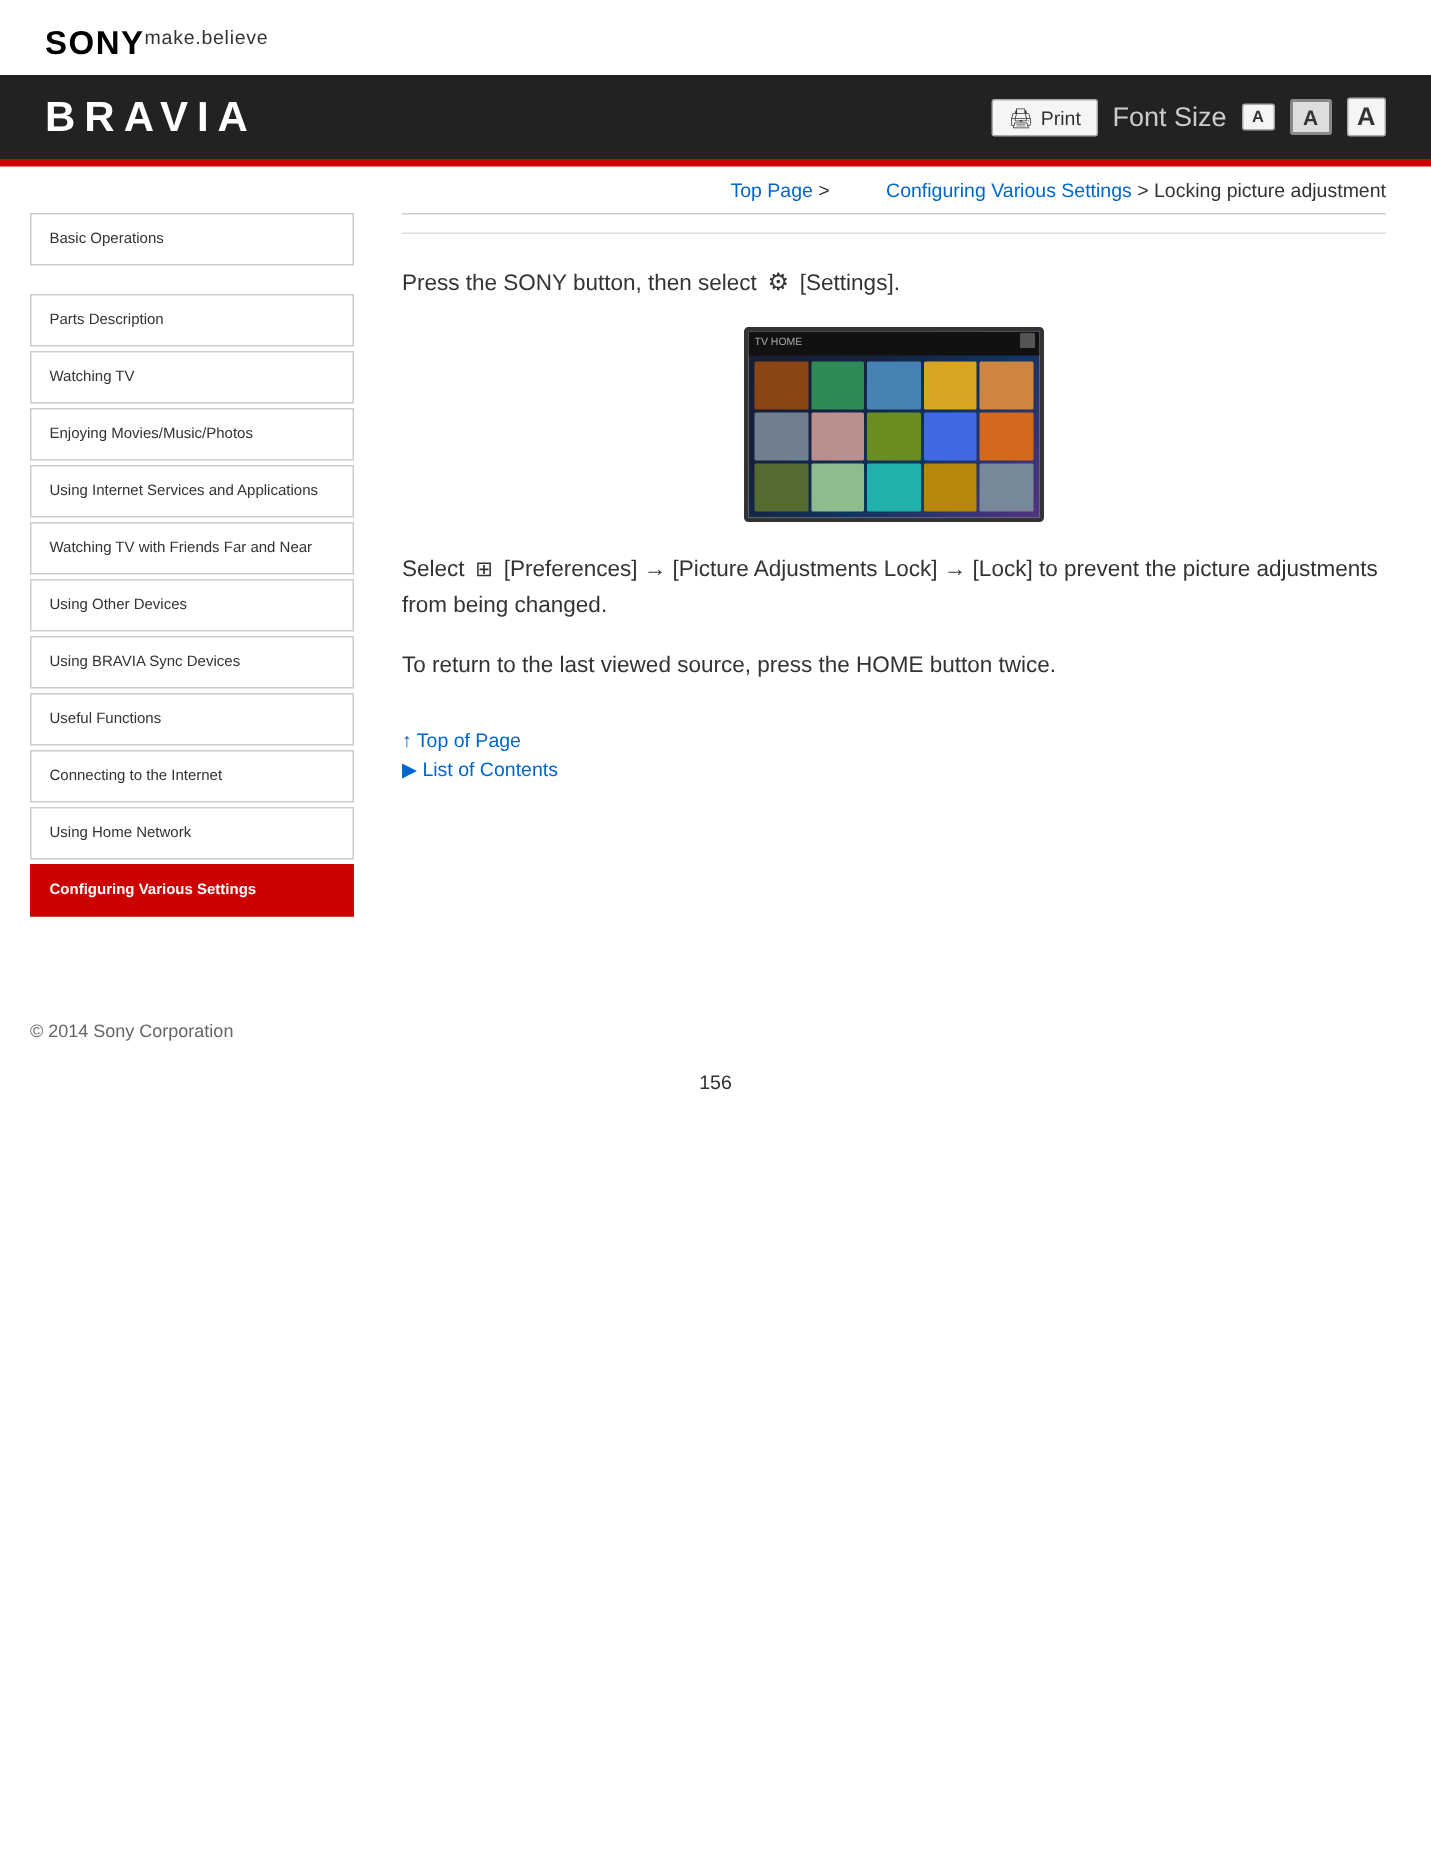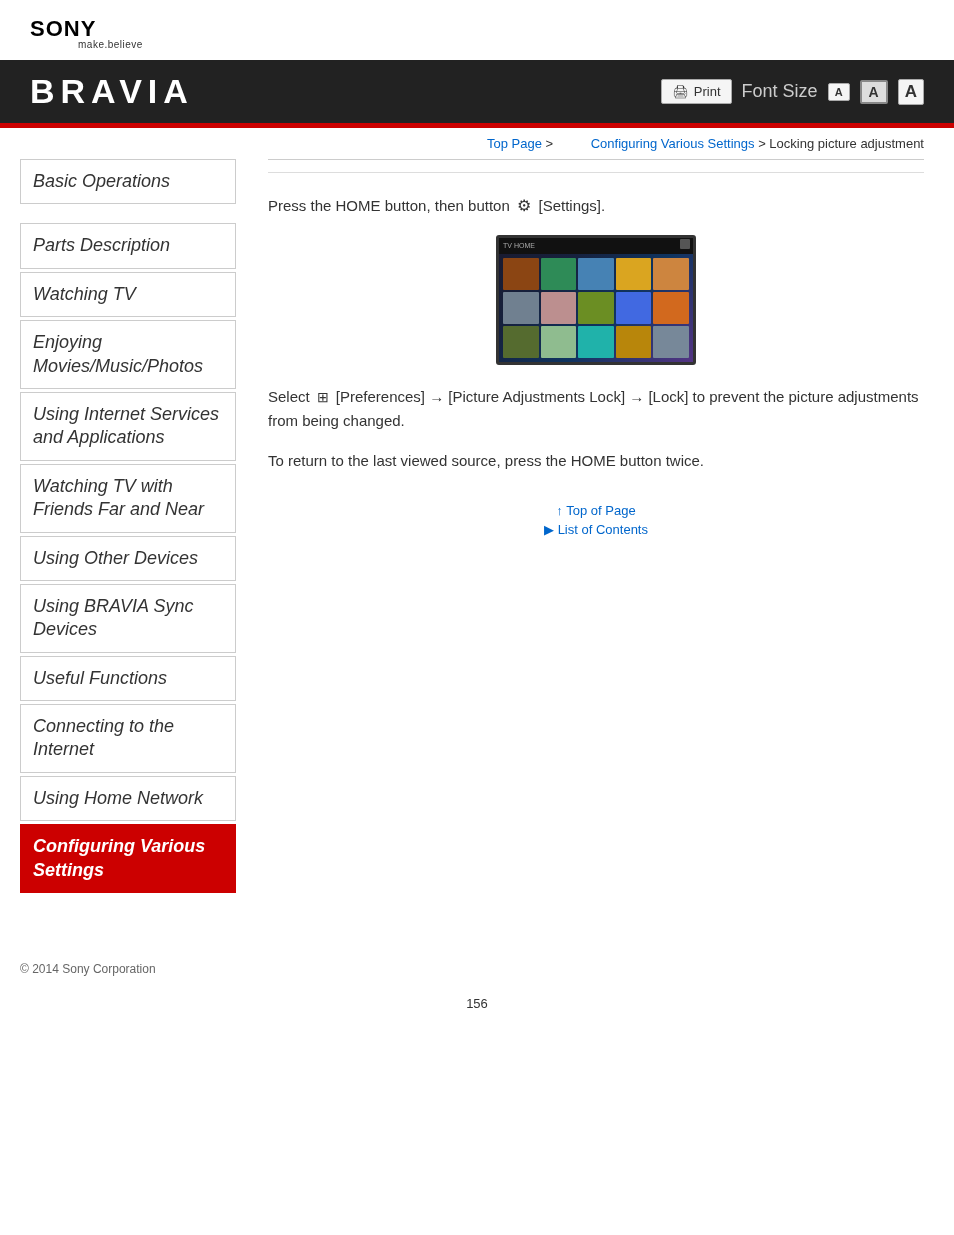--- a/index.html
+++ b/index.html
@@ -11,47 +11,45 @@
       width: 954px;
       min-height: 1235px;
     }
 
     
     .top-header {
       padding: 18px 30px 10px 30px;
     }
     .sony-logo {
       display: flex;
-      flex-direction: column;
       line-height: 1;
     }
     .sony-logo-text {
       font-size: 22px;
       font-weight: 900;
       letter-spacing: 1px;
       color: #000;
     }
     .sony-tagline {
-      font-size: 10px;
+      font-size: 13px;
       color: #333;
       letter-spacing: 0.5px;
-      margin-left: 48px;
     }
 
     
     .bravia-banner {
       background: #222;
       padding: 12px 30px;
       display: flex;
       align-items: center;
       justify-content: space-between;
       margin: 0;
     }
     .bravia-title {
-      font-size: 34px;
+      font-size: 28px;
       font-weight: bold;
       color: #fff;
       letter-spacing: 6px;
       font-family: Arial, sans-serif;
     }
     .banner-controls {
       display: flex;
       align-items: center;
       gap: 10px;
     }
@@ -113,25 +111,24 @@
       width: 248px;
       min-width: 248px;
       flex-shrink: 0;
       padding: 0 12px 20px 20px;
     }
     .sidebar-item {
       border: 1px solid #ccc;
       padding: 10px 12px;
       margin-bottom: 3px;
       cursor: pointer;
-      font-size: 18px;
+      font-size: 10px;
       color: #333;
       background: #fff;
       line-height: 1.3;
-      font-style: italic;
     }
     .sidebar-item.active {
       background: #cc0000;
       color: #fff;
       border-color: #cc0000;
       font-weight: bold;
     }
     .sidebar-spacer { height: 16px; }
 
     
@@ -178,21 +175,21 @@
       padding: 4px;
     }
     .tv-thumb {
       border-radius: 1px;
     }
 
     .footer-links {
       display: flex;
       justify-content: flex-end;
       flex-direction: column;
-      align-items: center;
+      align-items: flex-start;
       gap: 4px;
       margin-top: 30px;
     }
     .footer-link {
       color: #0066cc;
       text-decoration: none;
       font-size: 13px;
     }
     .footer-link::before {
       margin-right: 3px;
@@ -299,21 +296,21 @@
     <div class="sidebar-item">Using Home Network</div>
     <div class="sidebar-item active">Configuring Various Settings</div>
     <div class="sidebar-spacer"></div>
   </div>
 
   <div class="content">
     <hr class="content-divider-top">
     <hr class="content-divider-mid">
 
     <p class="content-text">
-      <span>Press the HOME button, then button</span>
+      <span>Press the SONY button, then select</span>
       <span style="font-size:16px; margin: 0 3px;">⚙</span>
       <span>[Settings].</span>
     </p>
 
     <div class="tv-screenshot">
       <div class="tv-title-bar">
         <span style="flex:1;">TV HOME</span>
         <div class="tv-corner-btn"></div>
       </div>
       <div class="tv-screenshot-inner" style="margin-top:16px;">

